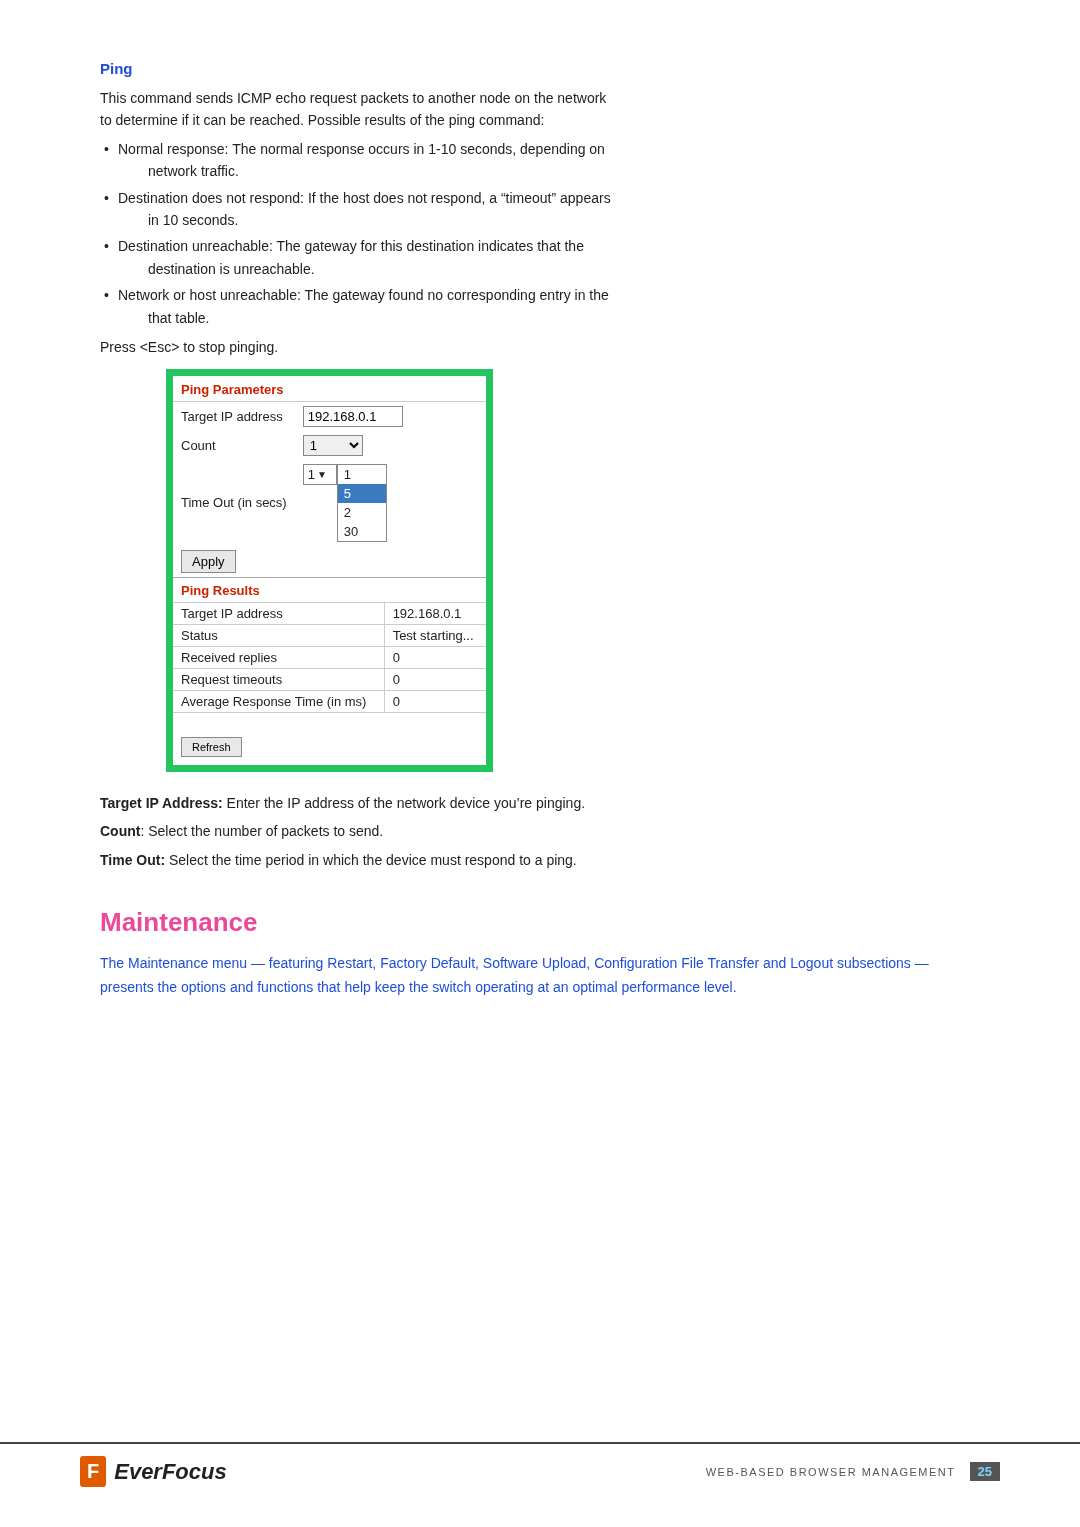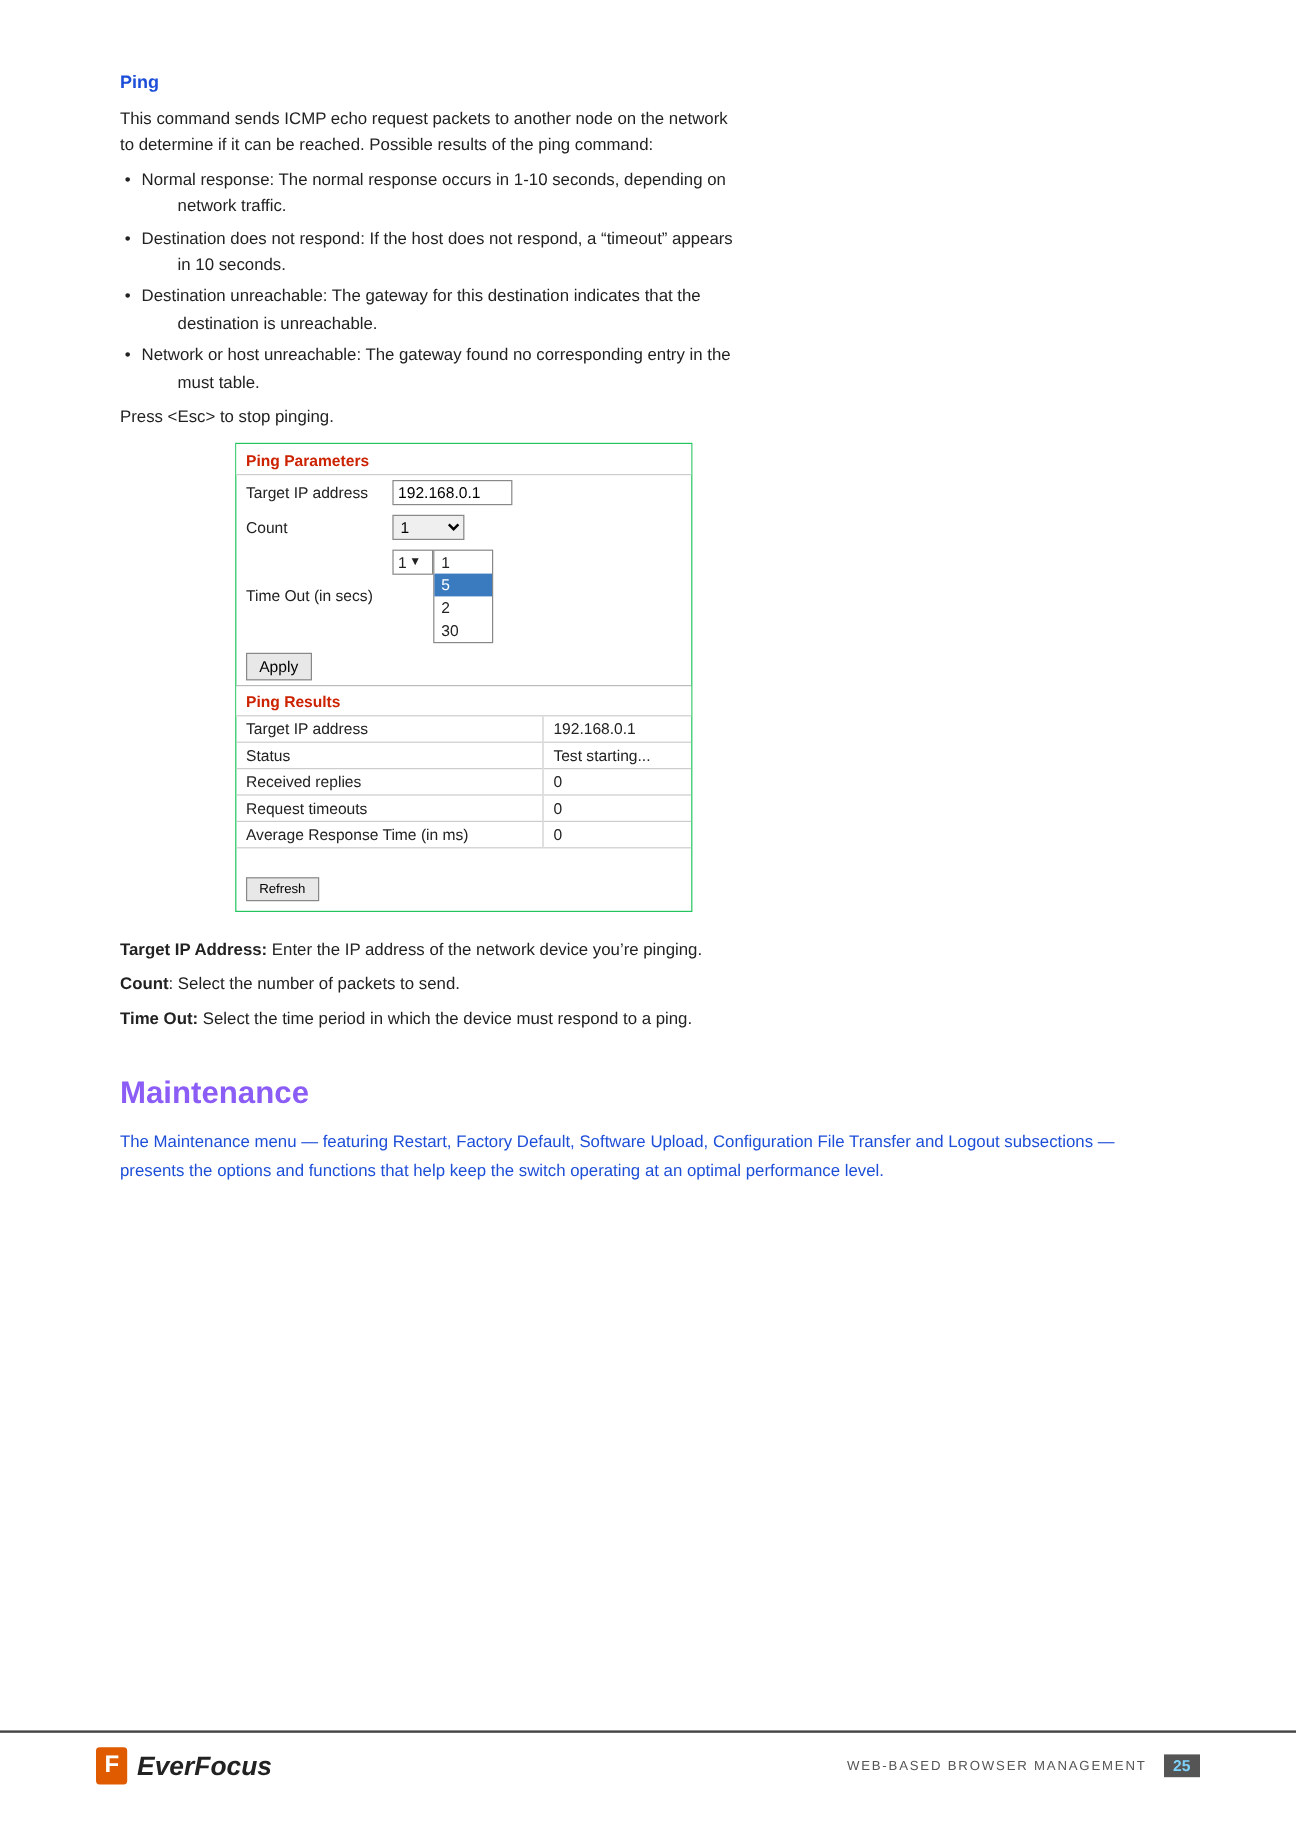--- a/index.html
+++ b/index.html
@@ -46,23 +46,23 @@
       left: 4px;
     }
 
     .press-esc {
       margin: 10px 0 14px 0;
       font-size: 14px;
     }
 
     
     .ping-box {
-      border: 1px solid #22c55e;
-      width: 381px;
-      margin-left: 96px;
+      border: 7px solid #22c55e;
+      width: 327px;
+      margin-left: 66px;
       margin-bottom: 20px;
       background: #fff;
       font-size: 13px;
     }
 
     .ping-box-title {
       background: #fff;
       padding: 6px 8px 4px 8px;
       font-weight: bold;
       color: #cc2200;
@@ -192,21 +192,21 @@
     .desc-para strong {
       font-weight: bold;
     }
 
     
     .maintenance-heading {
       font-size: 26px;
       font-weight: bold;
       margin-top: 36px;
       margin-bottom: 14px;
-      color: #8b5cf6;
+      color: #ec4899;
     }
 
     .maintenance-text {
       font-size: 14px;
       line-height: 1.7;
       color: #1d4ed8;
     }
 
     
     .footer {
@@ -286,21 +286,21 @@
   <li>
     <span>Destination does not respond: If the host does not respond, a “timeout” appears</span><br>
     <span class="indent2">in 10 seconds.</span>
   </li>
   <li>
     <span>Destination unreachable: The gateway for this destination indicates that the</span><br>
     <span class="indent2">destination is unreachable.</span>
   </li>
   <li>
     <span>Network or host unreachable: The gateway found no corresponding entry in the</span><br>
-    <span class="indent2">must table.</span>
+    <span class="indent2">that table.</span>
   </li>
 </ul>
 
 <p class="press-esc">Press &lt;Esc&gt; to stop pinging.</p>
 
 <div class="ping-box">
   <div class="ping-box-title">Ping Parameters</div>
   <table class="ping-params-table">
     <tbody>
         <tr>

